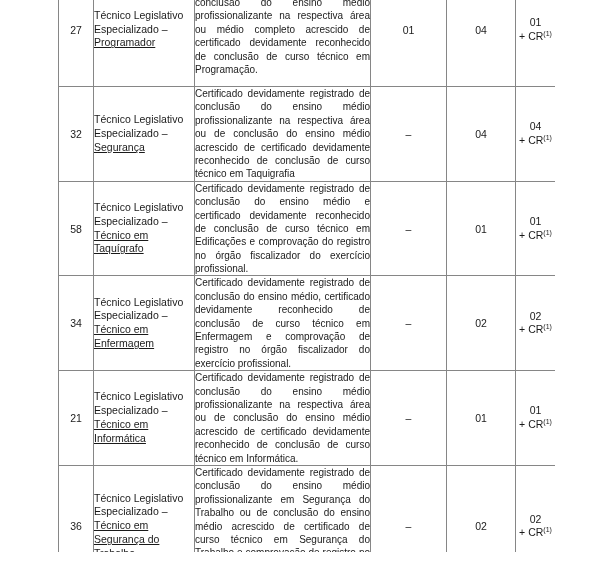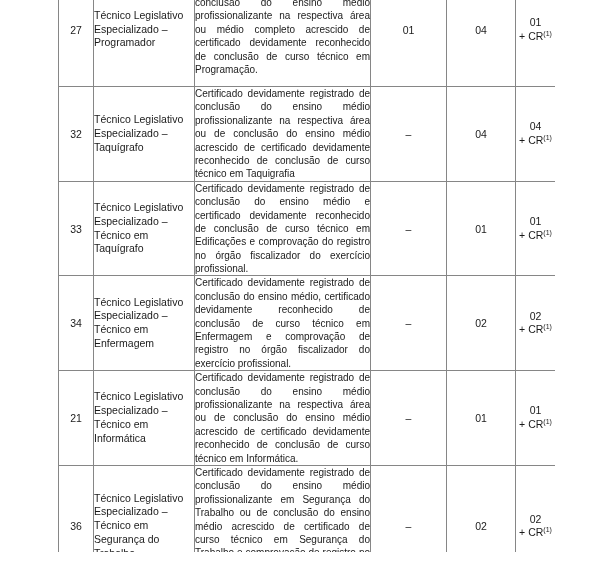--- a/index.html
+++ b/index.html
@@ -70,20 +70,21 @@
     line-height: 1.32;
     text-align: left;
   }
   .cell-cargo .role-title {
     font-weight: normal;
     display: block;
   }
   .cell-cargo .role-spec {
     display: block;
     font-weight: normal;
+    text-decoration: underline;
   }
 
   .cell-req {
     padding: 3px 5px 3px 5px;
     font-size: 10px;
     line-height: 1.34;
     text-align: justify;
     text-align-last: left;
     hyphens: none;
   }
@@ -140,34 +141,34 @@
             <span class="total-cr"><span>+ CR</span><sup>(1)</sup></span>
           </td>
         </tr>
 
         <tr style="height:86px">
           <td class="cell-num">
             <span>32</span>
           </td>
           <td class="cell-cargo">
             <span class="role-title">Técnico Legislativo Especializado –</span>
-            <span class="role-spec">Taquígrafo</span>
+            <span class="role-spec">Segurança</span>
           </td>
           <td class="cell-req">Certificado devidamente registrado de conclusão do ensino médio profissionalizante na respectiva área ou de conclusão do ensino médio acrescido de certificado devidamente reconhecido de conclusão de curso técnico em Taquigrafia</td>
           <td class="cell-mid">–</td>
           <td class="cell-mid">04</td>
           <td class="cell-total">
             <span class="total-main">04</span>
             <span class="total-cr"><span>+ CR</span><sup>(1)</sup></span>
           </td>
         </tr>
 
         <tr style="height:87px">
           <td class="cell-num">
-            <span>33</span>
+            <span>58</span>
           </td>
           <td class="cell-cargo">
             <span class="role-title">Técnico Legislativo Especializado –</span>
             <span class="role-spec">Técnico em Taquígrafo</span>
           </td>
           <td class="cell-req">Certificado devidamente registrado de conclusão do ensino médio e certificado devidamente reconhecido de conclusão de curso técnico em Edificações e comprovação do registro no órgão fiscalizador do exercício profissional.</td>
           <td class="cell-mid">–</td>
           <td class="cell-mid">01</td>
           <td class="cell-total">
             <span class="total-main">01</span>

